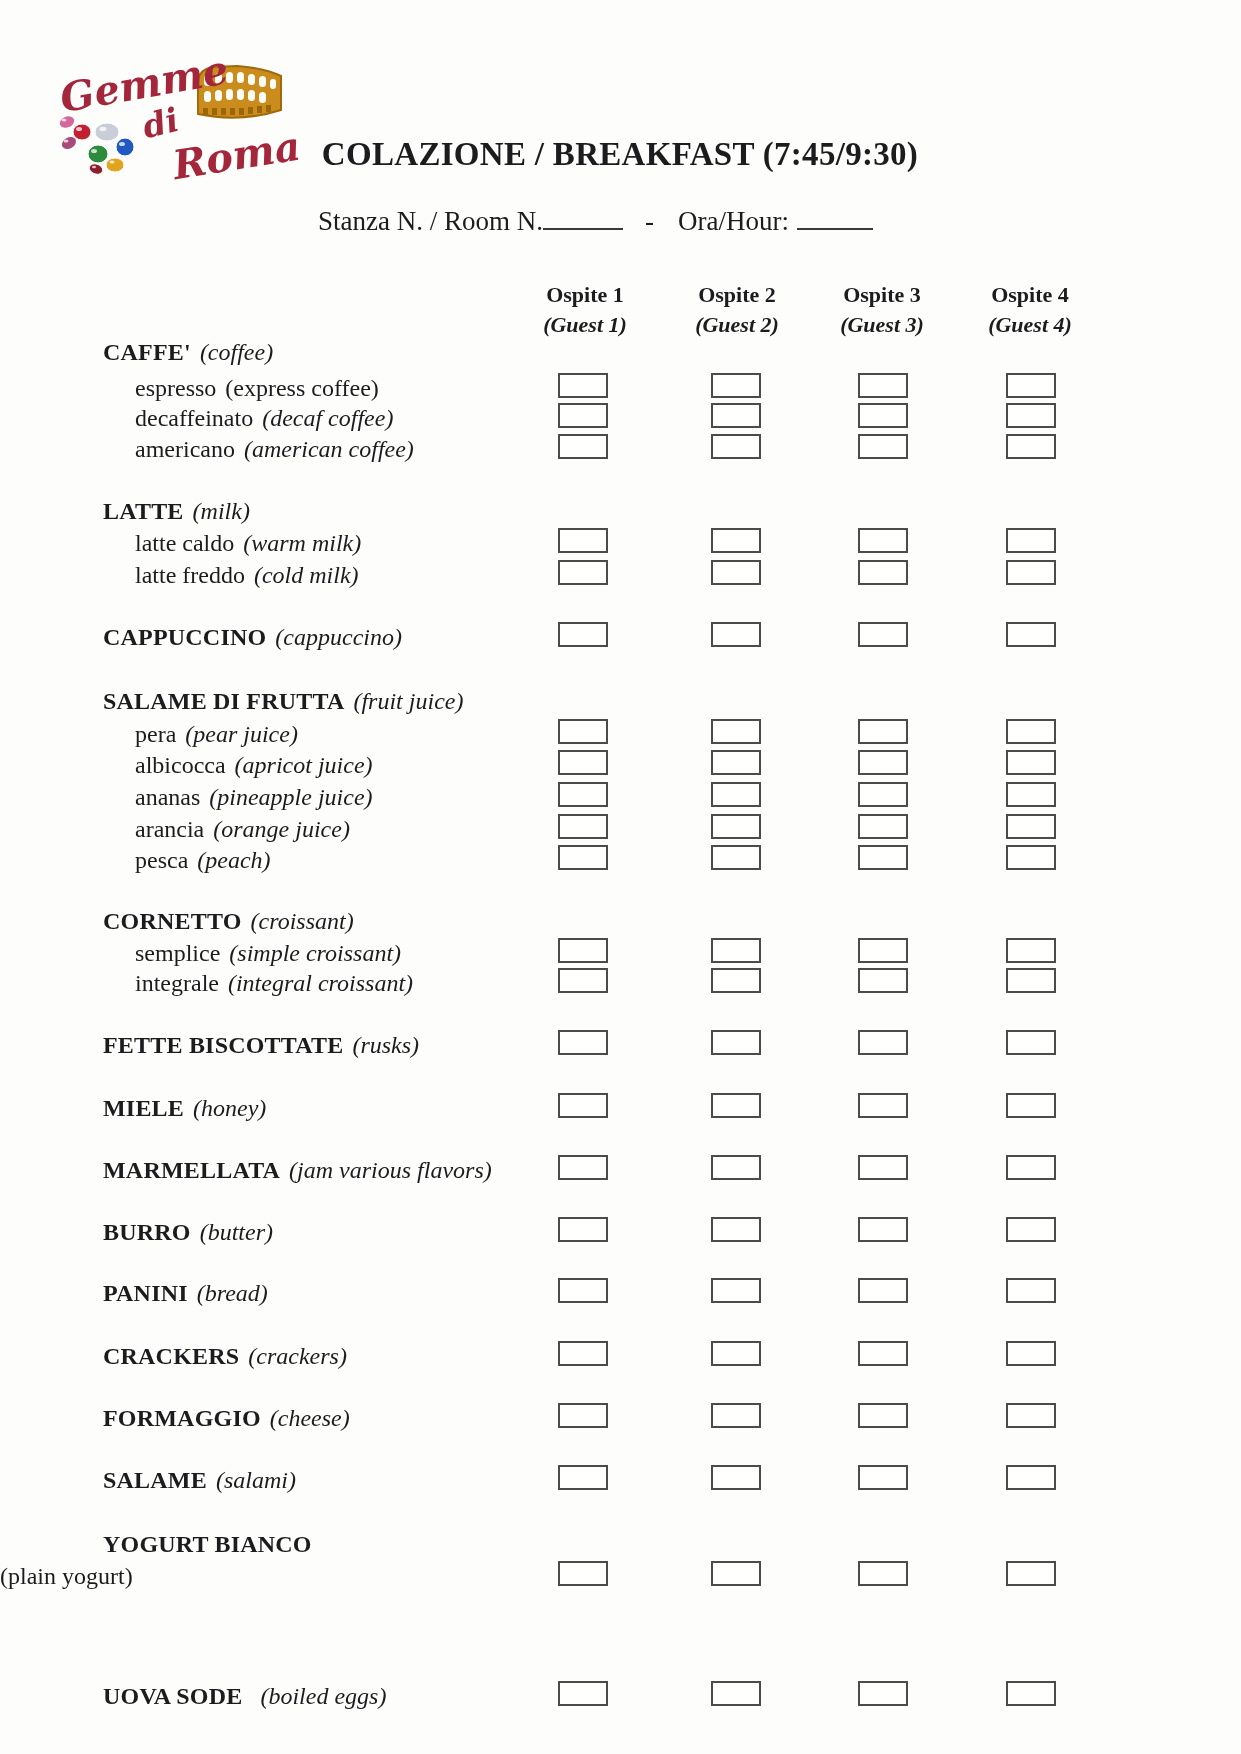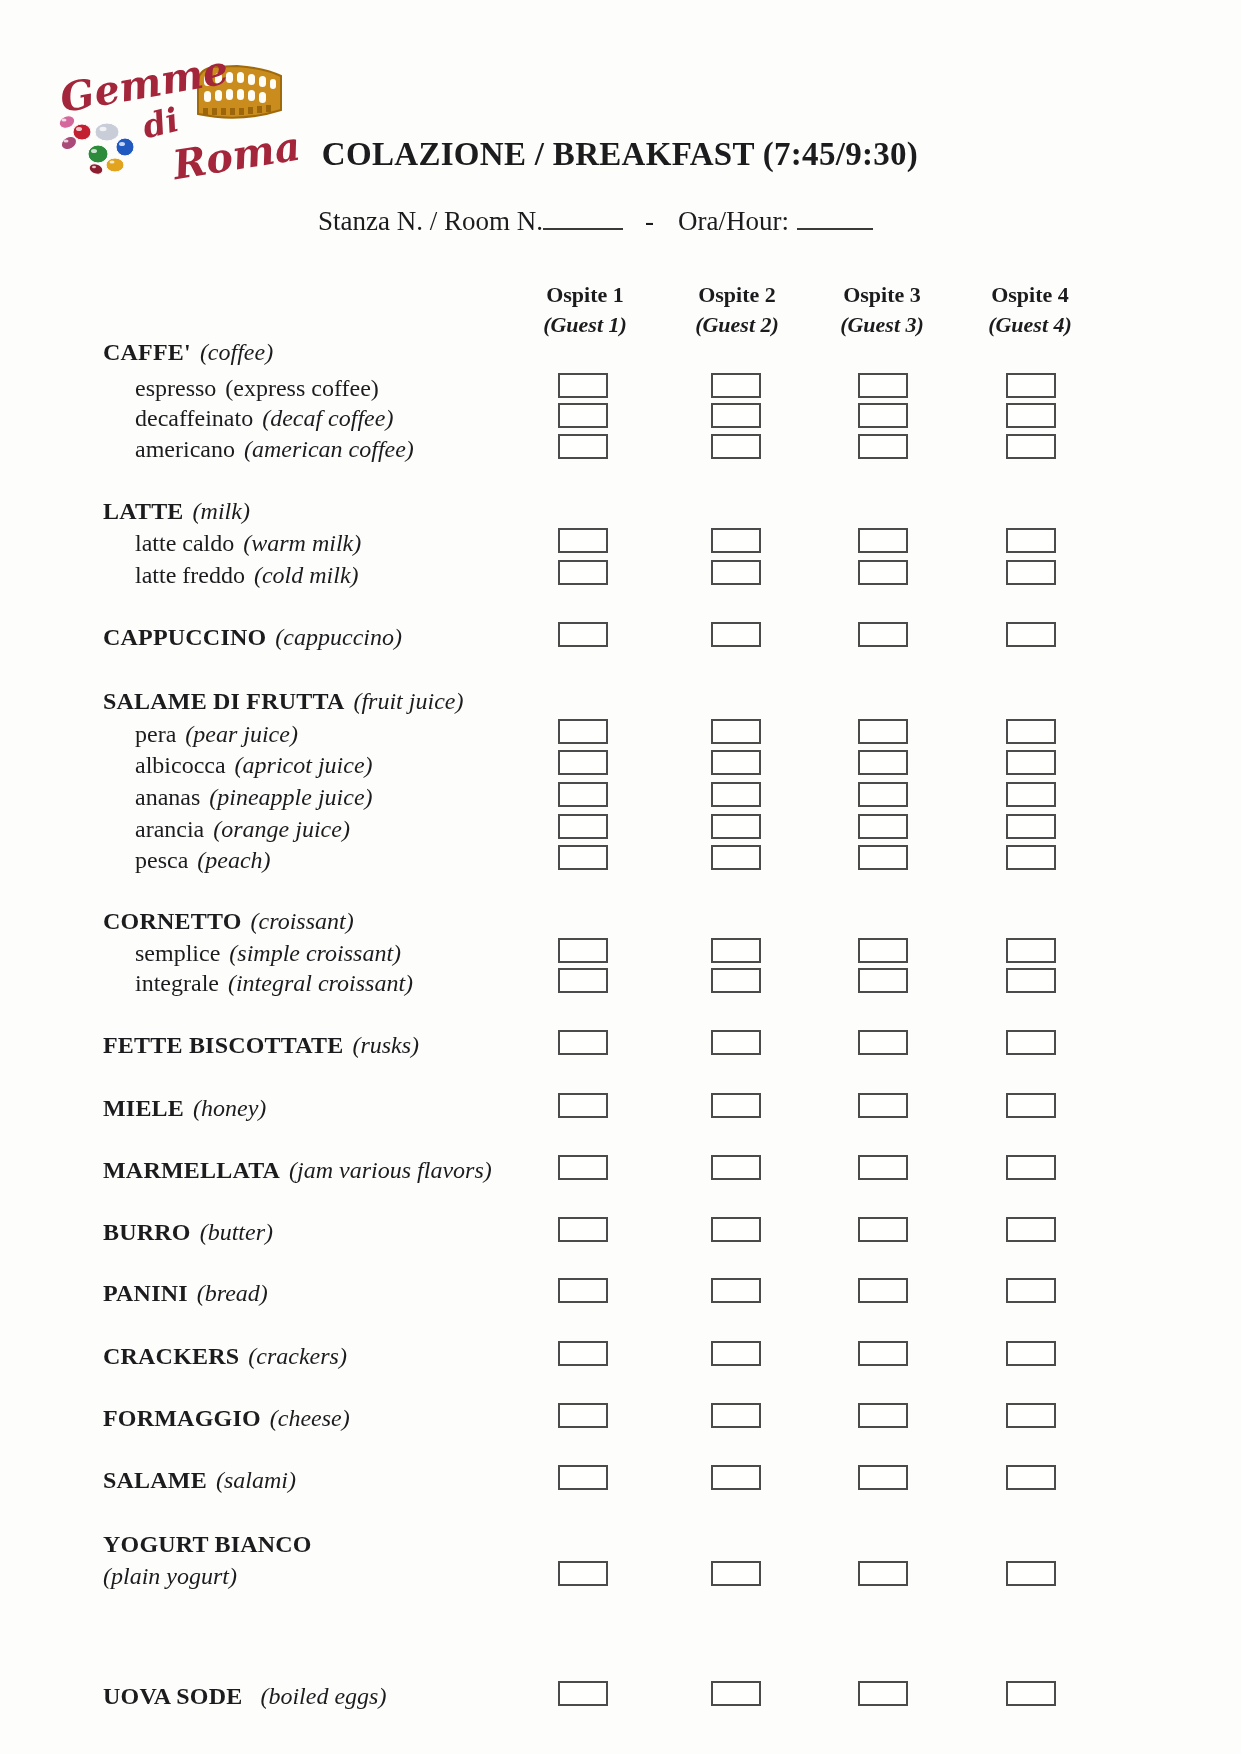--- a/index.html
+++ b/index.html
@@ -22,21 +22,21 @@
   .dash{display:inline-block;margin:0 24px 0 22px;}
   
   .gcol{position:absolute;top:280px;width:150px;text-align:center;font-size:22px;line-height:30px;font-weight:bold;}
   .gc1{left:510px}.gc2{left:662px}.gc3{left:807px}.gc4{left:955px}
   .gen{font-style:italic;}
   
   .row{position:absolute;left:0;width:1241px;height:32px;display:flex;align-items:center;}
   .nm{font-size:24px;white-space:pre;}
   .b{font-weight:bold;margin-left:103px;letter-spacing:.2px;}
   .s{margin-left:135px;}
-  .p{margin-left:103px;font-style:italic;}
+  .p{}
   .eng{font-style:italic;margin-left:9px;font-size:24px;white-space:pre;}
   .up{font-style:normal;}
   .gap2{margin-left:18px;}
   
   .cb{position:absolute;top:1px;width:46px;height:21px;border:2px solid #4b4b4b;background:#fffffe;}
   .c1{left:558px}.c2{left:711px}.c3{left:858px}.c4{left:1006px}
 </style>
 </head>
 <body>
 

